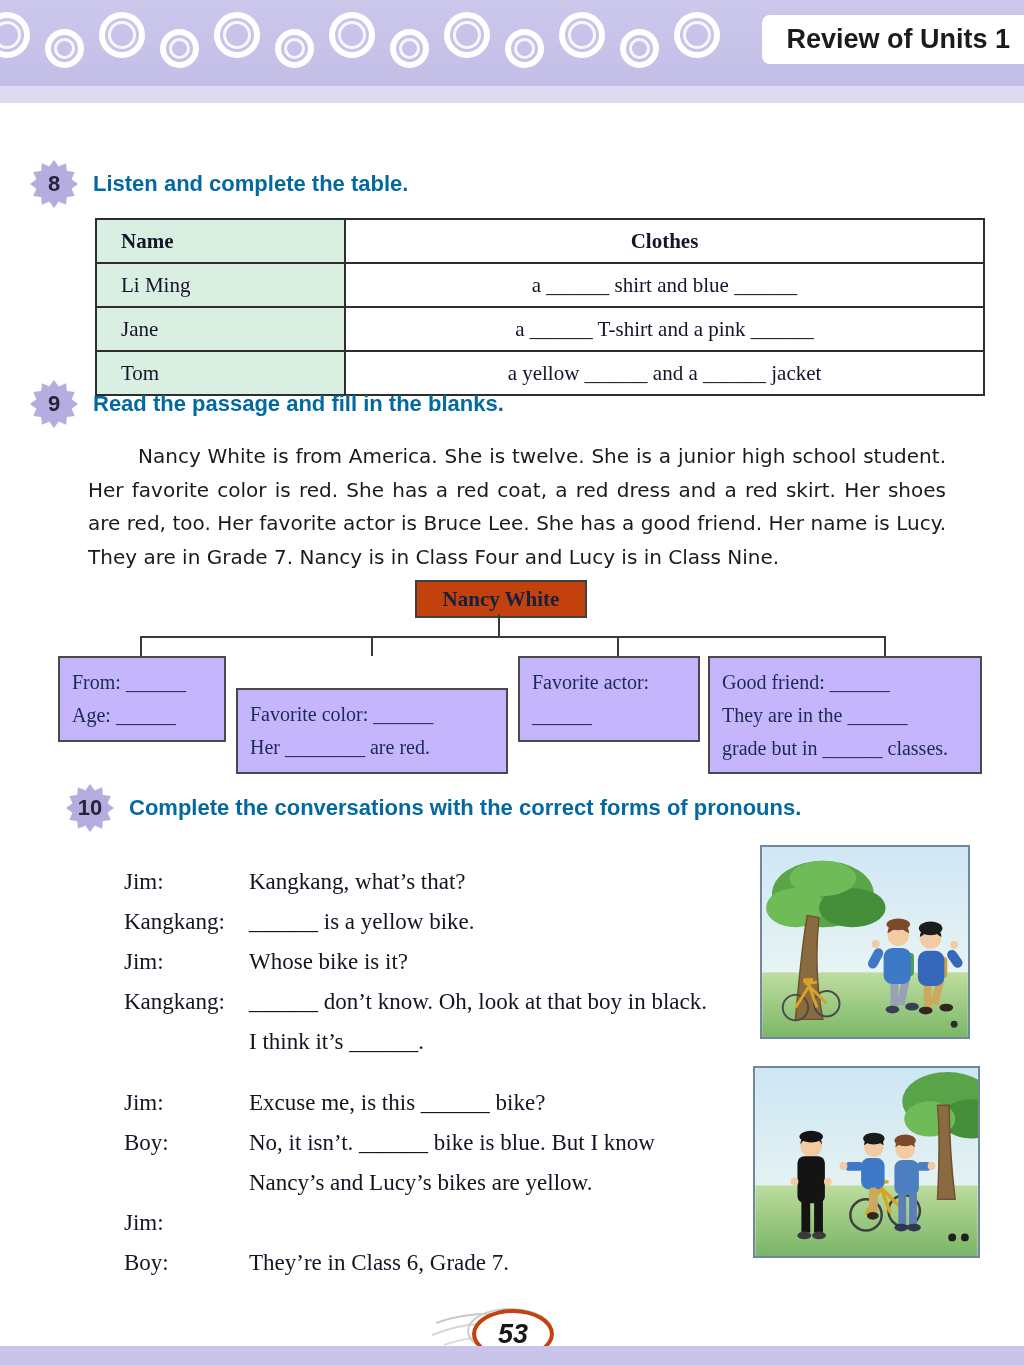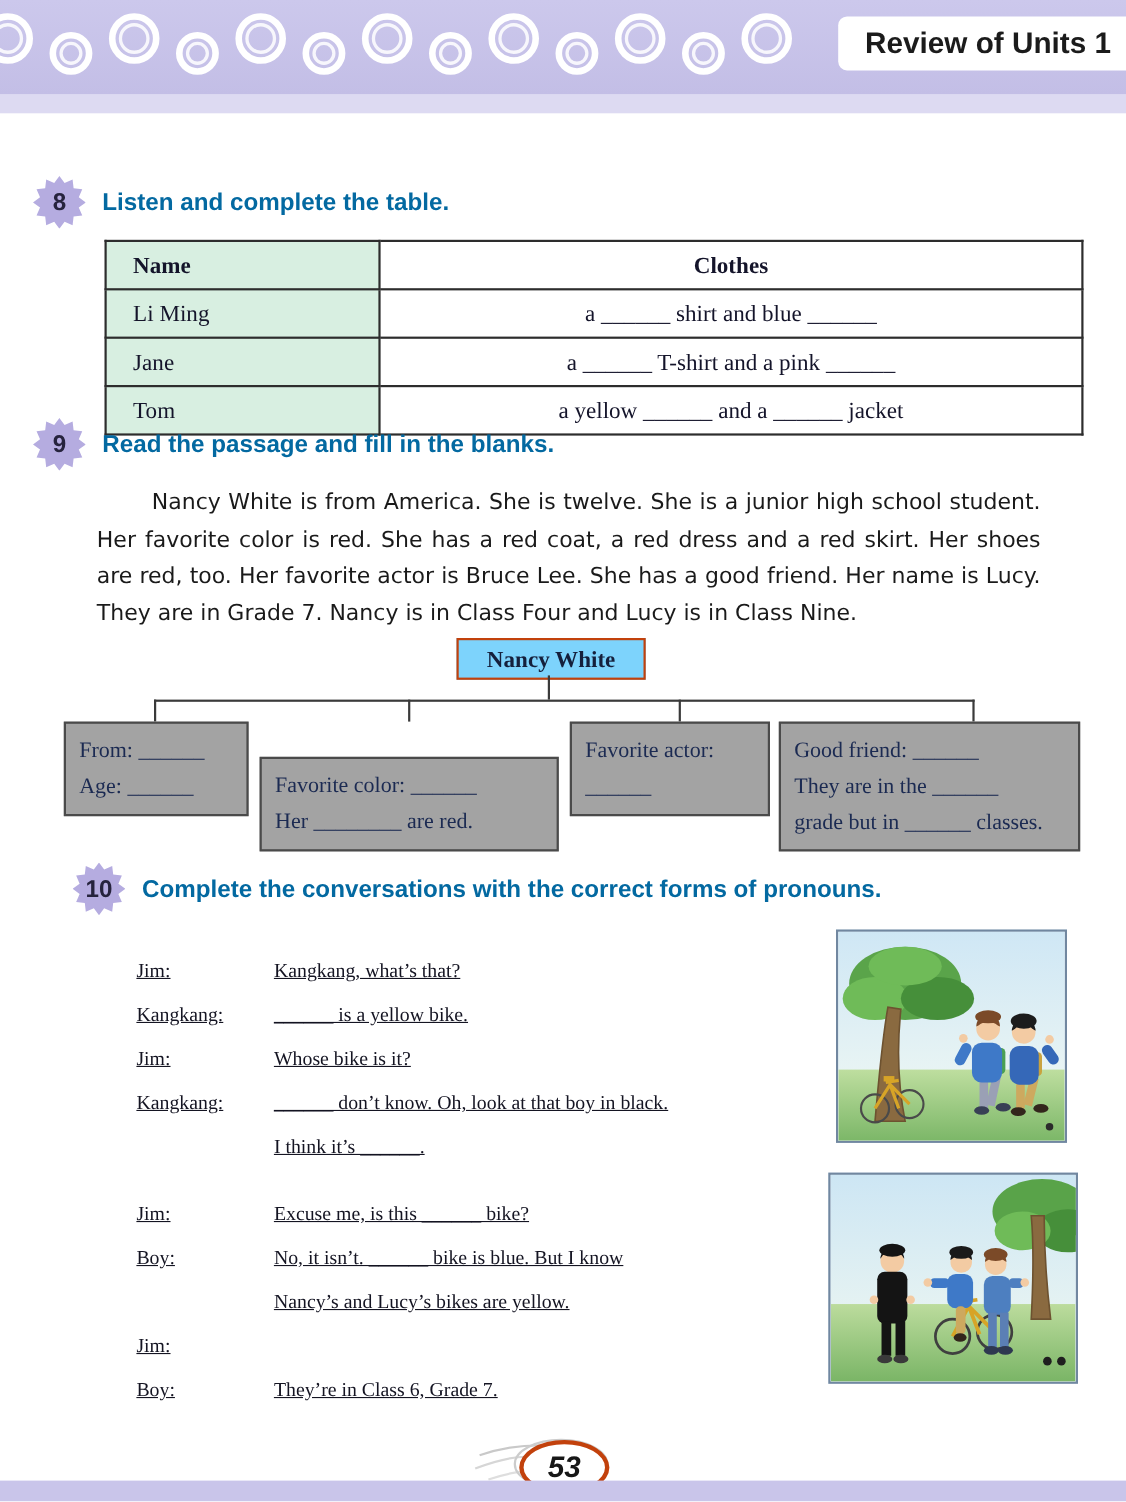--- a/index.html
+++ b/index.html
@@ -33,27 +33,27 @@
   table.task8 td,table.task8 th{border:2px solid #2d2d2d;height:40px;}
   .name-col{width:222px;background:#d8efe1;text-align:left;padding-left:24px;}
   th.name-col{font-weight:bold;}
   .clothes-col{text-align:center;font-weight:bold;}
   td.clothes-cell{text-align:center;font-weight:normal;}
   
   .passage{margin:12px 0 0 88px;width:858px;font-family:"DejaVu Sans",sans-serif;
     font-size:20px;line-height:33.5px;text-align:justify;text-indent:50px;color:#1a1a1a;}
   .diagram{position:relative;margin-top:6px;height:205px;}
   .root-box{position:absolute;left:415px;top:0;width:168px;height:34px;
-    background:#7dd3fc;border:2px solid #c2410c;text-align:center;line-height:34px;
+    background:#c2410c;border:2px solid #404040;text-align:center;line-height:34px;
     font-weight:bold;font-size:21px;color:#15203c;}
   .dline{position:absolute;background:#3a3a3a;}
-  .fill-box{position:absolute;top:76px;background:#a3a3a3;border:2px solid #4a4a4a;
+  .fill-box{position:absolute;top:76px;background:#c4b5fd;border:2px solid #4a4a4a;
     padding:8px 12px;font-size:20px;line-height:33px;color:#1b2a52;box-sizing:border-box;}
   
-  .conv{margin-left:88px;width:650px;font-size:18px;color:#141422;text-decoration:underline;}
+  .conv{margin-left:88px;width:650px;font-size:23px;color:#141422;}
   .conv .row{display:flex;margin-bottom:16px;line-height:24px;}
   .conv .speaker{width:125px;flex:0 0 auto;}
   .conv .line{flex:1;}
   .conv2{margin-top:37px;}
   .pic{position:absolute;border:2px solid #7187a0;background:#e8f3fa;box-sizing:border-box;}
   .pic1{left:760px;top:845px;width:210px;height:194px;}
   .pic2{left:753px;top:1066px;width:227px;height:192px;}
   .pic svg{display:block;width:100%;height:100%;}
   
   .page-num-wrap{position:absolute;left:430px;top:1305px;width:160px;height:52px;}

